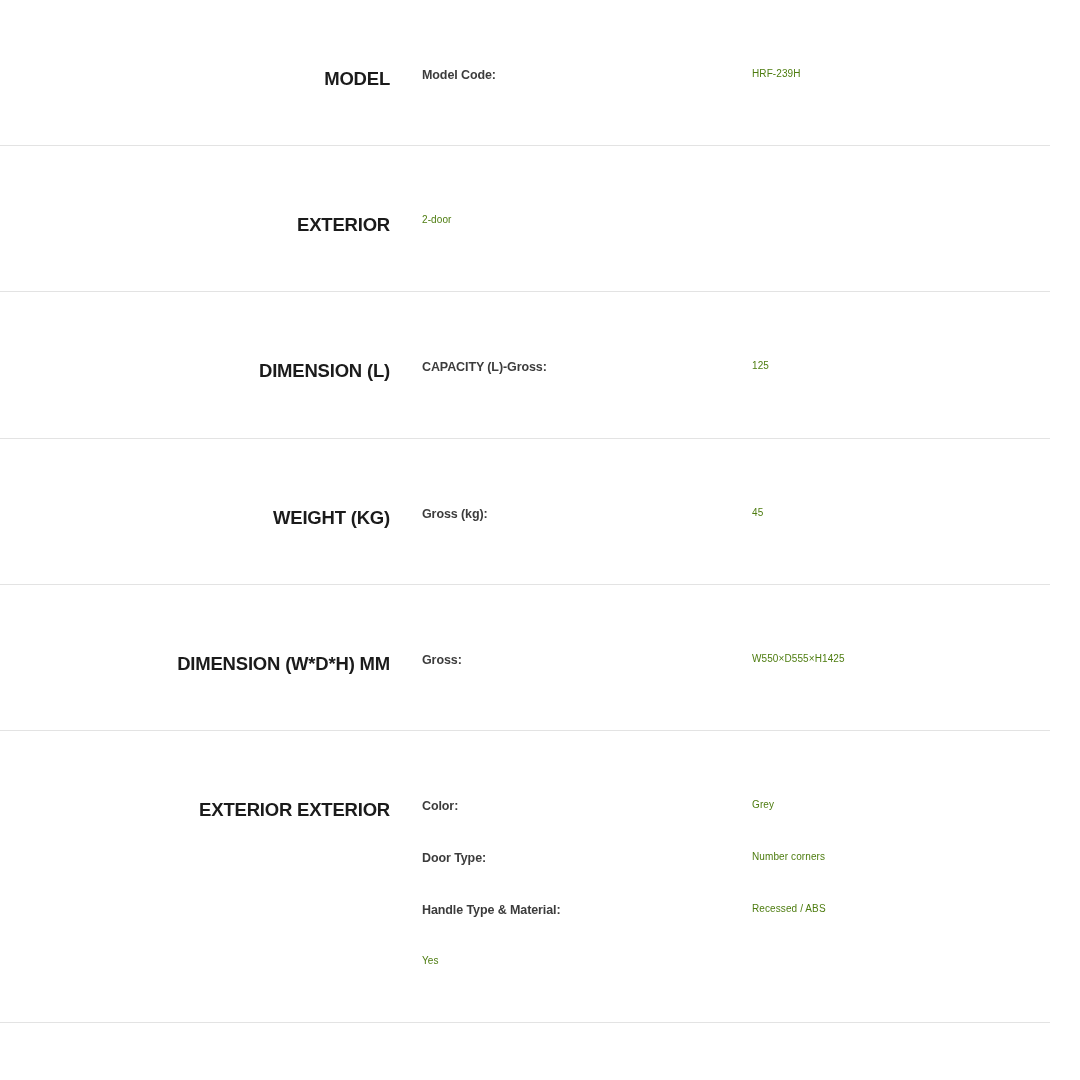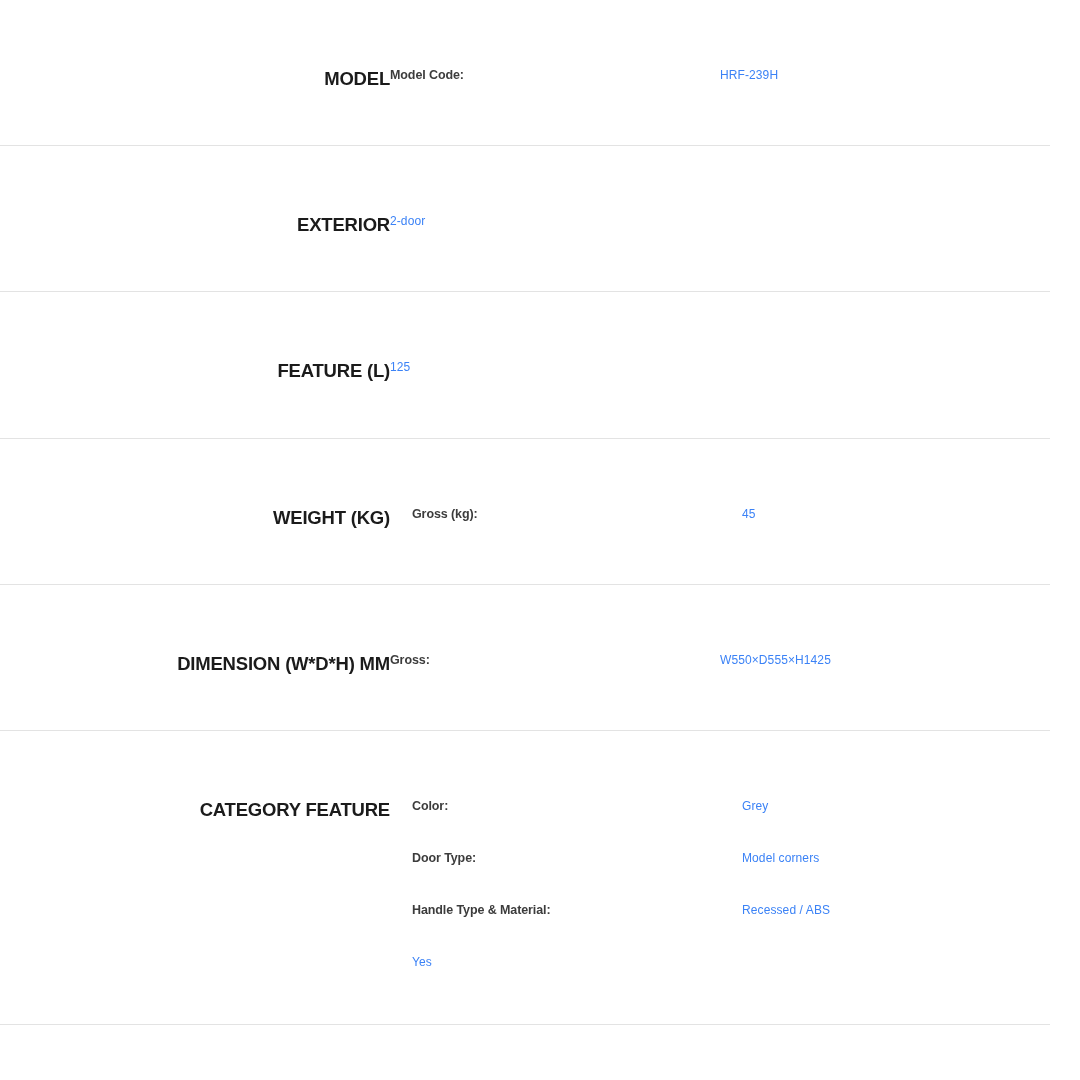--- a/index.html
+++ b/index.html
@@ -31,45 +31,46 @@
     font-weight: bold;
     color: #1b1b1b;
     letter-spacing: -0.2px;
     line-height: 1.2;
     padding-top: 0;
   }
   .rows {
     flex: 1 1 auto;
     display: flex;
     flex-direction: column;
+    margin-left: 32px;
   }
   .spec-row {
     display: flex;
     align-items: flex-start;
   }
   .row-label {
     width: 330px;
     flex: 0 0 330px;
     font-size: 12.5px;
     font-weight: bold;
     color: #3c3c3c;
     letter-spacing: -0.1px;
     line-height: 1.2;
   }
   .row-value {
     flex: 1 1 auto;
-    font-size: 12px;
+    font-size: 10px;
     font-weight: normal;
-    color: #3b82f6;
+    color: #4d7c0f;
     letter-spacing: 0.1px;
     line-height: 1.2;
   }
   
   .sec-pad { padding-top: 68px; padding-bottom: 55px; }
-  .sec-pad-multi { padding-top: 68px; padding-bottom: 55px; gap: 22px; }
+  .sec-pad-multi { padding-top: 68px; padding-bottom: 55px; }
   .spec-row + .spec-row { margin-top: 37px; }
   .section-title-align { position: relative; top: 0px; text-align: right; }
 </style>
 </head>
 <body>
 
 <div class="spec-sheet">
 
   <div class="spec-section sec-pad">
     <div class="section-title section-title-align">MODEL</div>
@@ -84,23 +85,24 @@
   <div class="spec-section sec-pad">
     <div class="section-title section-title-align">EXTERIOR</div>
     <div class="rows">
       <div class="spec-row">
         <div class="row-value">2-door</div>
       </div>
     </div>
   </div>
 
   <div class="spec-section sec-pad">
-    <div class="section-title section-title-align">FEATURE (L)</div>
+    <div class="section-title section-title-align">DIMENSION (L)</div>
     <div class="rows">
       <div class="spec-row">
+        <div class="row-label">CAPACITY (L)-Gross:</div>
         <div class="row-value">125</div>
       </div>
     </div>
   </div>
 
   <div class="spec-section sec-pad-multi">
     <div class="section-title section-title-align">WEIGHT (KG)</div>
     <div class="rows">
       <div class="spec-row">
         <div class="row-label">Gross (kg):</div>
@@ -113,29 +115,29 @@
     <div class="section-title section-title-align">DIMENSION (W*D*H) MM</div>
     <div class="rows">
       <div class="spec-row">
         <div class="row-label">Gross:</div>
         <div class="row-value">W550×D555×H1425</div>
       </div>
     </div>
   </div>
 
   <div class="spec-section sec-pad-multi">
-    <div class="section-title section-title-align">CATEGORY FEATURE</div>
+    <div class="section-title section-title-align">EXTERIOR EXTERIOR</div>
     <div class="rows">
       <div class="spec-row">
         <div class="row-label">Color:</div>
         <div class="row-value">Grey</div>
       </div>
       <div class="spec-row">
         <div class="row-label">Door Type:</div>
-        <div class="row-value">Model corners</div>
+        <div class="row-value">Number corners</div>
       </div>
       <div class="spec-row">
         <div class="row-label">Handle Type &amp; Material:</div>
         <div class="row-value">Recessed / ABS</div>
       </div>
       <div class="spec-row">
         <div class="row-value">Yes</div>
       </div>
     </div>
   </div>

